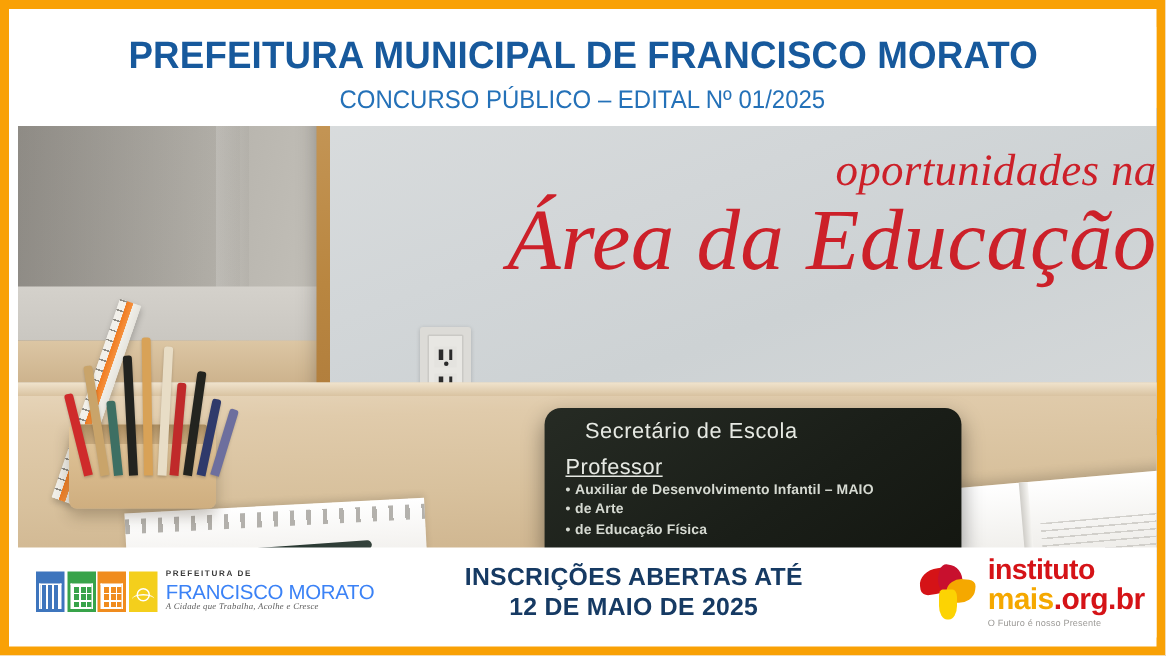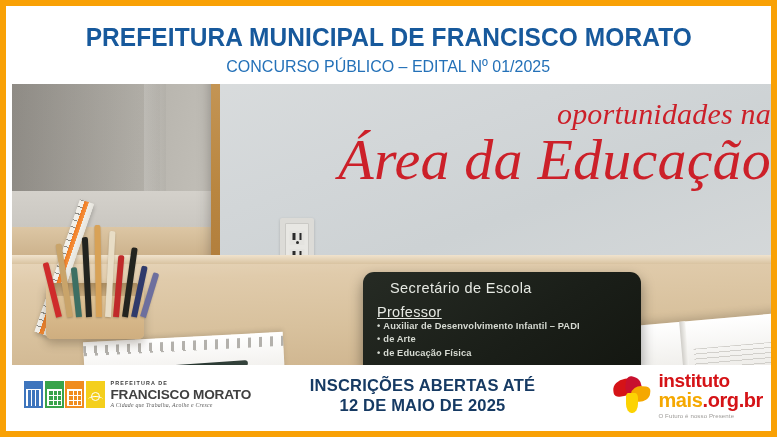--- a/index.html
+++ b/index.html
@@ -173,21 +173,21 @@
   .glyph.cols{background:repeating-linear-gradient(90deg,#fff 0 1.3px,transparent 1.3px 4px);}
   .glyph.wins{background:repeating-linear-gradient(90deg,#fff 0 1.3px,transparent 1.3px 4.5px),
                           repeating-linear-gradient(180deg,#fff 0 1.3px,transparent 1.3px 5px);}
   .glyph.sun{border:none;background:none;}
   .glyph.sun::before{content:"";position:absolute;left:3px;top:2px;width:7px;height:7px;
          border:1.3px solid #fff;border-radius:50%;}
   .glyph.sun::after{content:"";position:absolute;left:0;bottom:3px;width:100%;height:6px;
          border-top:1.3px solid #fff;border-radius:50% 50% 0 0;}
   #city-logo-text{line-height:1;}
   #city-pref{font-size:5.4px;letter-spacing:1.1px;color:#3a3a3a;font-weight:bold;}
-  #city-name{font-size:13.6px;font-weight:bold;color:#404040;letter-spacing:-.2px;margin-top:1px;}
+  #city-name{font-size:13.6px;font-weight:normal;color:#3b82f6;letter-spacing:-.2px;margin-top:1px;}
   #city-slogan{font-size:5.8px;color:#5b5b5b;font-family:"Liberation Serif",serif;
          font-style:italic;margin-top:1.5px;letter-spacing:.2px;}
 
   #footer-center{flex:1;text-align:center;}
   #deadline-1,#deadline-2{font-size:16.5px;font-weight:bold;color:#163a63;line-height:1.22;letter-spacing:.2px;}
 
   #footer-right{width:200px;display:flex;align-items:center;justify-content:flex-end;padding-right:14px;box-sizing:border-box;}
   #im-mark{position:relative;width:38px;height:36px;margin-right:7px;flex:0 0 auto;}
   #im-mark .p{position:absolute;border-radius:50% 50% 50% 10%;}
   #im-mark .p.red1{left:0;top:2px;width:22px;height:17px;background:#d51317;
@@ -269,21 +269,21 @@
     <span class="pen" style="left:84px;height:92px;background:#d8a257;transform:rotate(-1deg);bottom:60px;"></span>
     <span class="pen" style="left:93px;height:86px;background:#e8ddc6;transform:rotate(3deg);bottom:60px;"></span>
     <span class="pen" style="left:101px;height:62px;background:#c02a2a;transform:rotate(5deg);bottom:60px;"></span>
     <span class="pen" style="left:110px;height:70px;background:#23241f;transform:rotate(8deg);bottom:60px;"></span>
     <span class="pen" style="left:119px;height:52px;background:#2f3a6b;transform:rotate(12deg);bottom:60px;"></span>
     <span class="pen" style="left:128px;height:46px;background:#6d6f9e;transform:rotate(17deg);bottom:60px;"></span>
 
     <div id="jobs-panel">
       <div id="job-title-1">Secretário de Escola</div>
       <div id="job-title-2">Professor</div>
-      <div class="job-sub">Auxiliar de Desenvolvimento Infantil – PADI</div>
+      <div class="job-sub">Auxiliar de Desenvolvimento Infantil – MAIO</div>
       <div class="job-sub">de Arte</div>
       <div class="job-sub">de Educação Física</div>
     </div>
   </div>
 
   <div id="footer">
 
     <div id="footer-left">
       <div id="city-logo-marks">
         <div class="mark m1">

